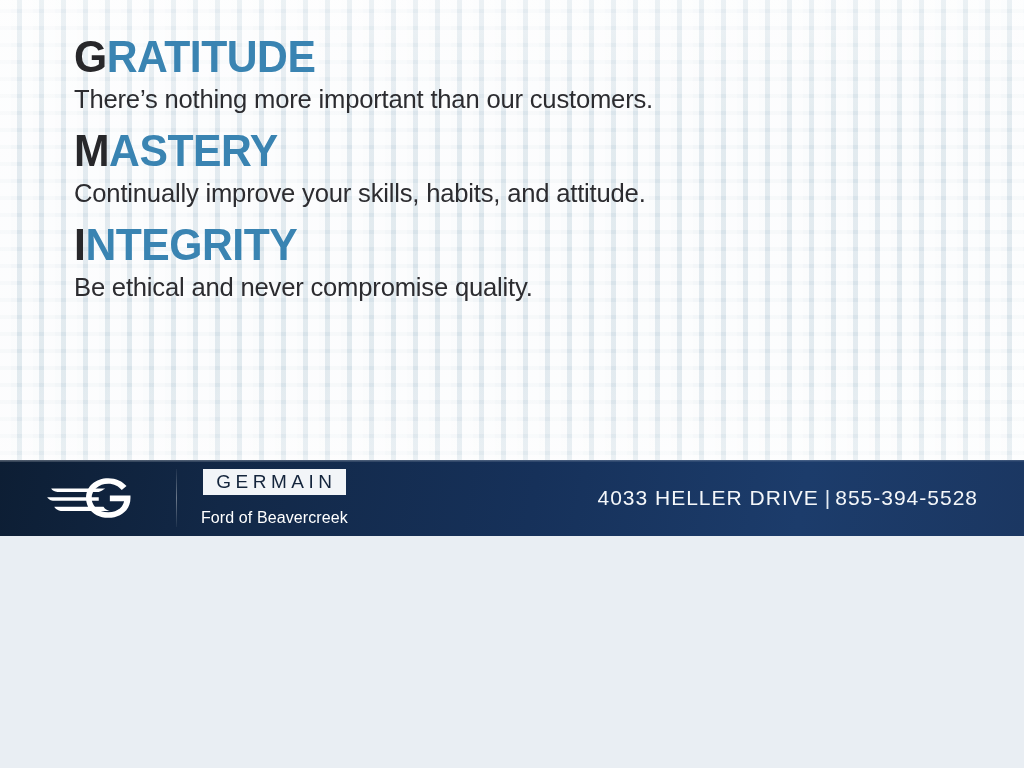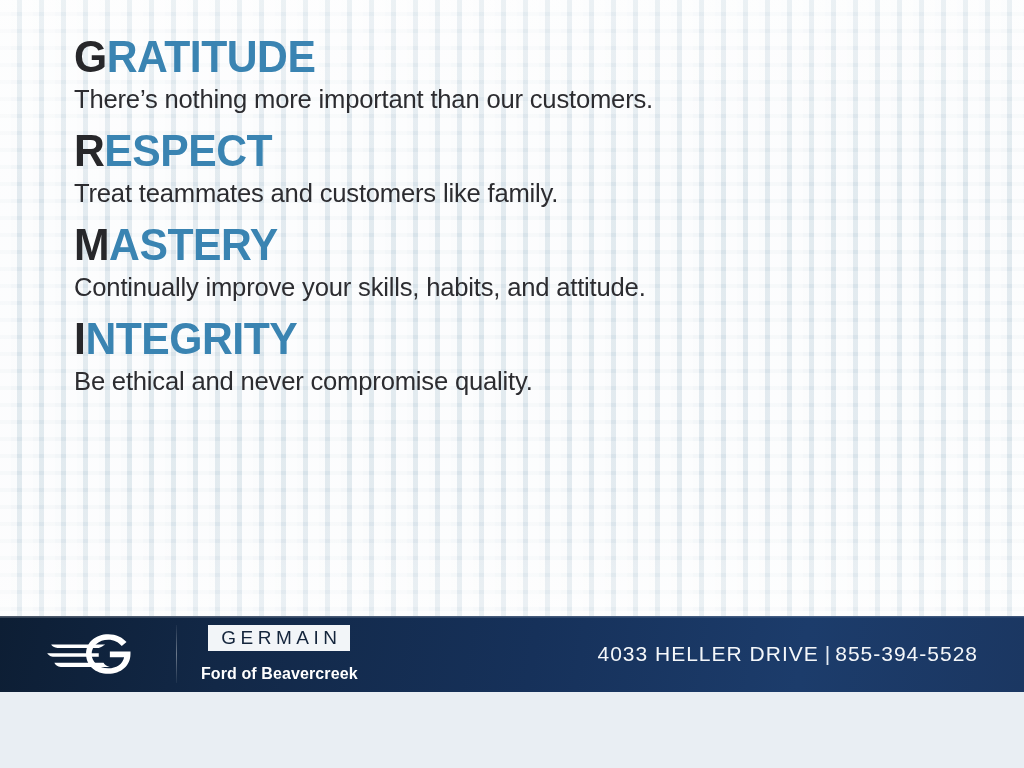--- a/index.html
+++ b/index.html
@@ -11,21 +11,21 @@
     overflow: hidden;
   }
   body {
     font-family: "Liberation Sans", sans-serif;
     background: #e9eef3;
   }
 
   #poster {
     position: relative;
     width: 1024px;
-    height: 692px;
+    height: 536px;
     overflow: hidden;
     background-color: #e9eef2;
   }
 
   
   #bg-texture {
     position: absolute;
     inset: 0;
     background-color: #e9eef2;
     background-image:
@@ -208,21 +208,21 @@
     font-family: "Liberation Sans", sans-serif;
     font-weight: normal;
     font-size: 19px;
     letter-spacing: 4.5px;
     padding: 3px 9px 3px 13px;
     line-height: 20px;
   }
   #germain-sub {
     color: #ffffff;
     font-family: "Liberation Sans", sans-serif;
-    font-weight: bold;
+    font-weight: normal;
     font-size: 16px;
     letter-spacing: 0.1px;
     margin-top: 14px;
     line-height: 18px;
   }
 
   #footer-right {
     margin-left: auto;
     padding-right: 46px;
     display: flex;
@@ -247,24 +247,20 @@
 <div id="poster">
 
   <div id="bg-texture"></div>
   <div id="bg-texture-2"></div>
   <div id="bg-sheen"></div>
 
   <div id="values">
       <div class="value-block">
         <div class="value-heading"><span class="initial">G</span><span>RATITUDE</span></div>
         <div class="value-desc">There’s nothing more important than our customers.</div>
-      </div>
-      <div class="value-block">
-        <div class="value-heading"><span class="initial">R</span><span>ESPECT</span></div>
-        <div class="value-desc">Treat teammates and customers like family.</div>
       </div>
       <div class="value-block">
         <div class="value-heading"><span class="initial">M</span><span>ASTERY</span></div>
         <div class="value-desc">Continually improve your skills, habits, and attitude.</div>
       </div>
       <div class="value-block">
         <div class="value-heading"><span class="initial">I</span><span>NTEGRITY</span></div>
         <div class="value-desc">Be ethical and never compromise quality.</div>
       </div>
     </div>

